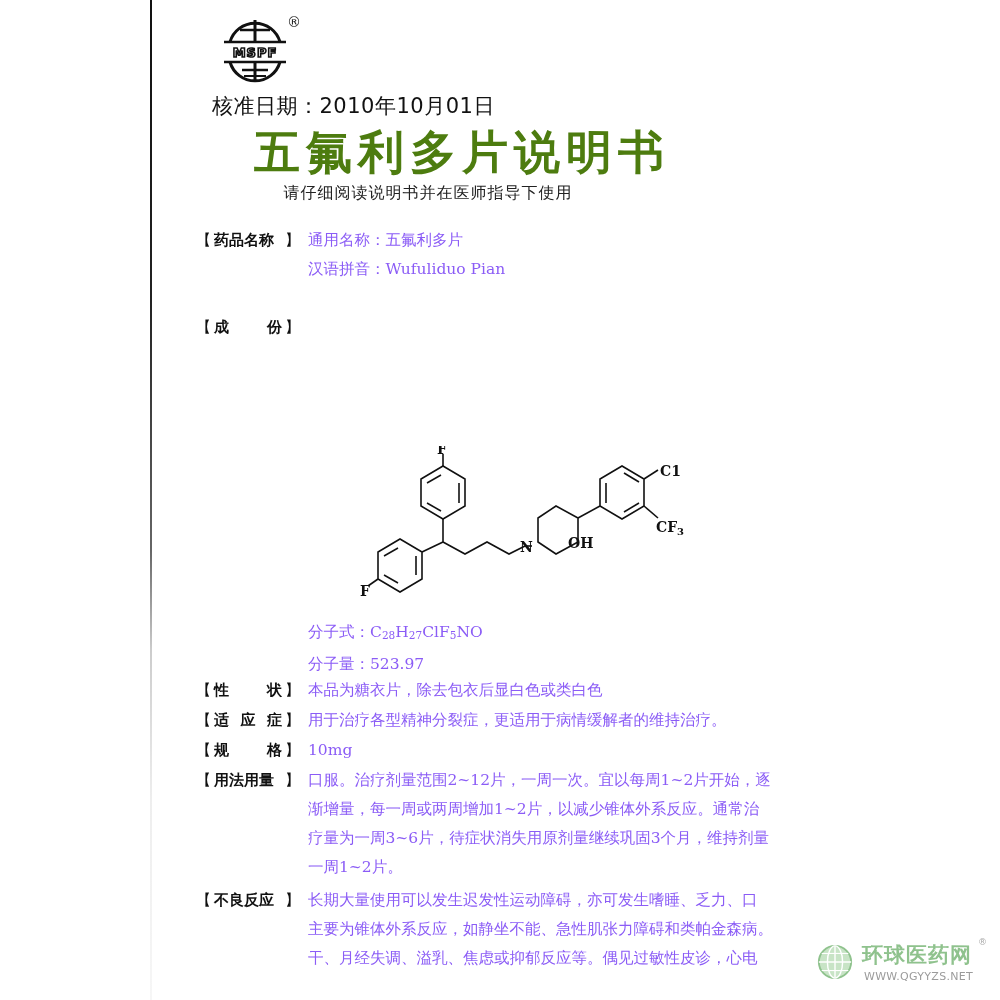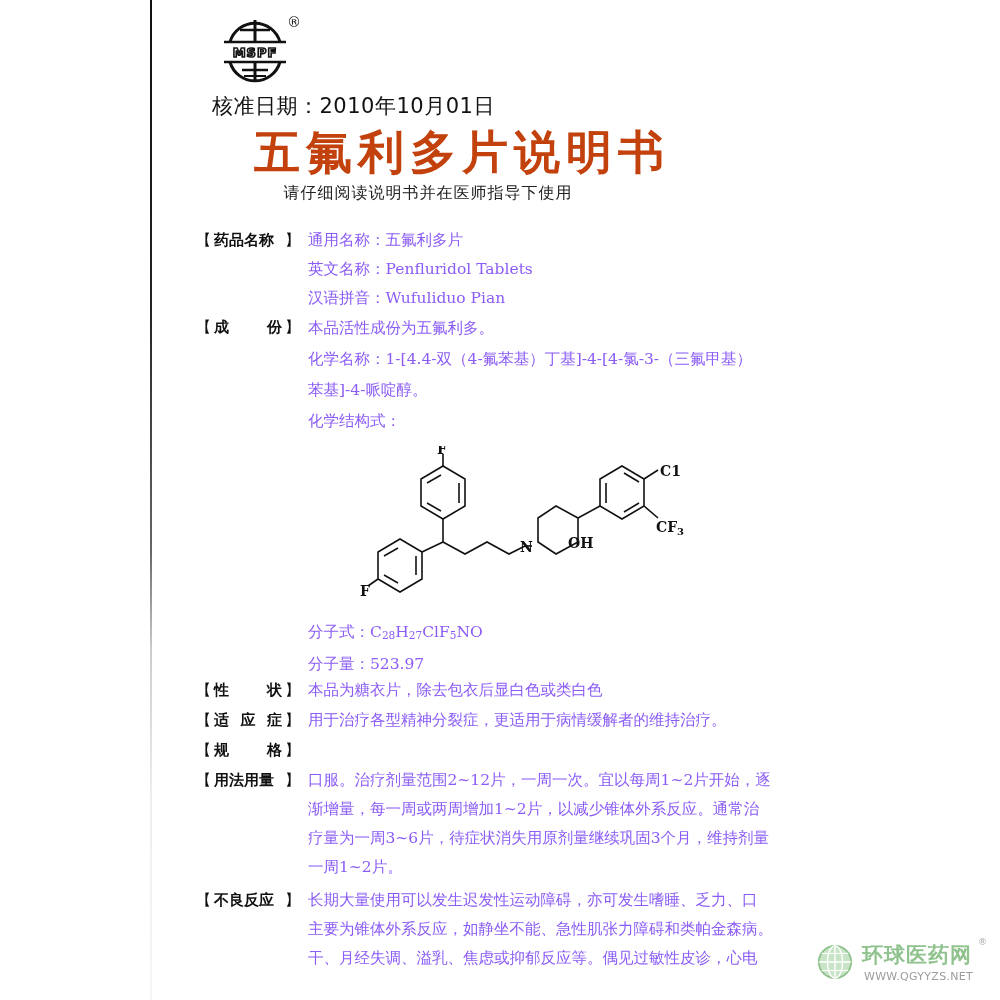--- a/index.html
+++ b/index.html
@@ -44,21 +44,21 @@
       position: absolute;
       left: 0; top: 122px;
       width: 908px;
       text-align: center;
       padding-left: 16px;
       box-sizing: border-box;
       font-family: "DejaVu Sans", "Liberation Sans", sans-serif;
       font-weight: bold;
       font-size: 46px;
       letter-spacing: 6px;
-      color: #c2410c;
+      color: #4d7c0f;
     }
     .doc-subtitle {
       position: absolute;
       left: 0; top: 183px;
       width: 836px;
       text-align: center;
       padding-left: 20px;
       box-sizing: border-box;
       font-family: "DejaVu Sans", "Liberation Sans", sans-serif;
       font-size: 16px;
@@ -163,39 +163,32 @@
 <div class="section" style="top:226px;">
   <div class="sec-label">
     <span class="br">【</span>
     <span class="lbl-inner">
         <span>药品名称</span>
       </span>
     <span class="br">】</span>
   </div>
   <div class="sec-body">
     <p>通用名称：五氟利多片</p>
-    <p>英文名称：Penfluridol Tablets</p>
     <p>汉语拼音：Wufuliduo Pian</p>
   </div>
 </div>
 
 <div class="section" style="top:313px;">
   <div class="sec-label">
     <span class="br">【</span>
     <span class="lbl-inner">
         <span>成</span>
         <span>份</span>
       </span>
     <span class="br">】</span>
-  </div>
-  <div class="sec-body" style="line-height:31px;">
-    <p>本品活性成份为五氟利多。</p>
-    <p>化学名称：1-[4.4-双（4-氟苯基）丁基]-4-[4-氯-3-（三氟甲基）</p>
-    <p>苯基]-4-哌啶醇。</p>
-    <p>化学结构式：</p>
   </div>
 </div>
 
 <svg class="structure" viewBox="0 0 350 170">
   <g stroke="#111" stroke-width="1.6" fill="none">
 
     <polygon points="83,20 105,33 105,60 83,73 61,60 61,33"></polygon>
     <line x1="99" y1="37" x2="99" y2="57"></line>
     <line x1="67" y1="37" x2="81" y2="29"></line>
     <line x1="67" y1="57" x2="81" y2="65"></line>
@@ -273,20 +266,23 @@
 
 <div class="section" style="top:736px;">
   <div class="sec-label">
     <span class="br">【</span>
     <span class="lbl-inner">
         <span>规</span>
         <span>格</span>
       </span>
     <span class="br">】</span>
   </div>
+  <div class="sec-body">
+      <p>10mg</p>
+    </div>
 </div>
 
 <div class="section" style="top:766px;">
   <div class="sec-label">
     <span class="br">【</span>
     <span class="lbl-inner">
         <span>用法用量</span>
       </span>
     <span class="br">】</span>
   </div>

